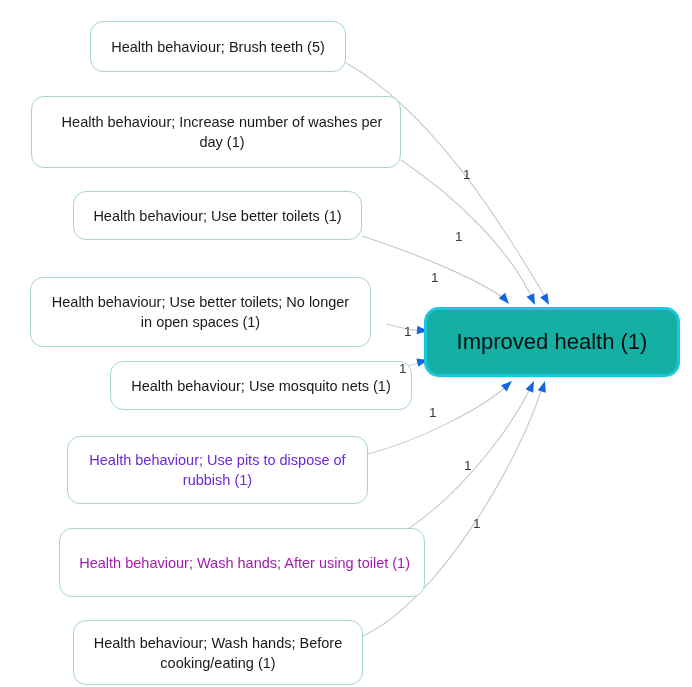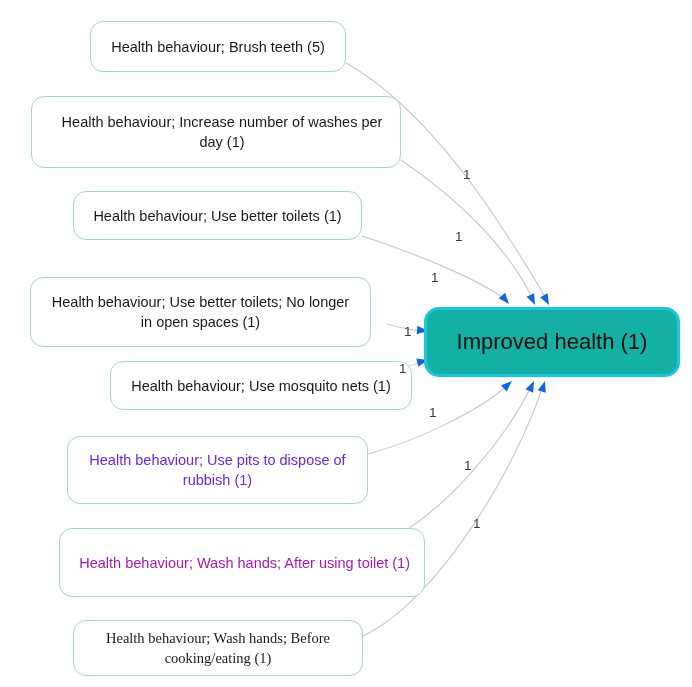--- a/index.html
+++ b/index.html
@@ -95,21 +95,21 @@
       </div>
       <div class="node" style="left: 66px; top: 361px; width: 302px; height: 49px; background: rgb(255, 255, 255); border-color: rgb(165, 214, 210); color: rgb(26, 26, 26); margin-left: 44px;">
         <span>Health behaviour; Use mosquito nets (1)</span>
       </div>
       <div class="node" style="left: 67px; top: 436px; width: 301px; height: 68px; background: rgb(255, 255, 255); border-color: rgb(165, 214, 210); color: #6d28d9;">
         <span>Health behaviour; Use pits to dispose of rubbish (1)</span>
       </div>
       <div class="node" style="left: 59px; top: 528px; width: 366px; height: 69px; background: rgb(255, 255, 255); border-color: rgb(165, 214, 210); color: #a21caf; justify-content: flex-end;">
         <span>Health behaviour; Wash hands; After using toilet (1)</span>
       </div>
-      <div class="node" style="left: 73px; top: 620px; width: 290px; height: 56px; background: rgb(255, 255, 255); border-color: rgb(165, 214, 210); color: rgb(26, 26, 26); font-family: Liberation Serif, serif;">
+      <div class="node" style="left: 73px; top: 620px; width: 290px; height: 65px; background: rgb(255, 255, 255); border-color: rgb(165, 214, 210); color: rgb(26, 26, 26);">
         <span>Health behaviour; Wash hands; Before cooking/eating (1)</span>
       </div>
       <div class="node central" style="left: 424px; top: 307px; width: 256px; height: 70px; background: rgb(20, 176, 164); border-color: rgb(28, 198, 221); color: rgb(13, 13, 13);">
         <span>Improved health (1)</span>
       </div>
     </div>
   <div id="label-layer">
       <div class="edge-label" style="left: 463px; top: 168px; color: rgb(58, 58, 58);">1</div>
       <div class="edge-label" style="left: 455px; top: 230px; color: rgb(58, 58, 58);">1</div>
       <div class="edge-label" style="left: 431px; top: 271px; color: rgb(58, 58, 58);">1</div>

